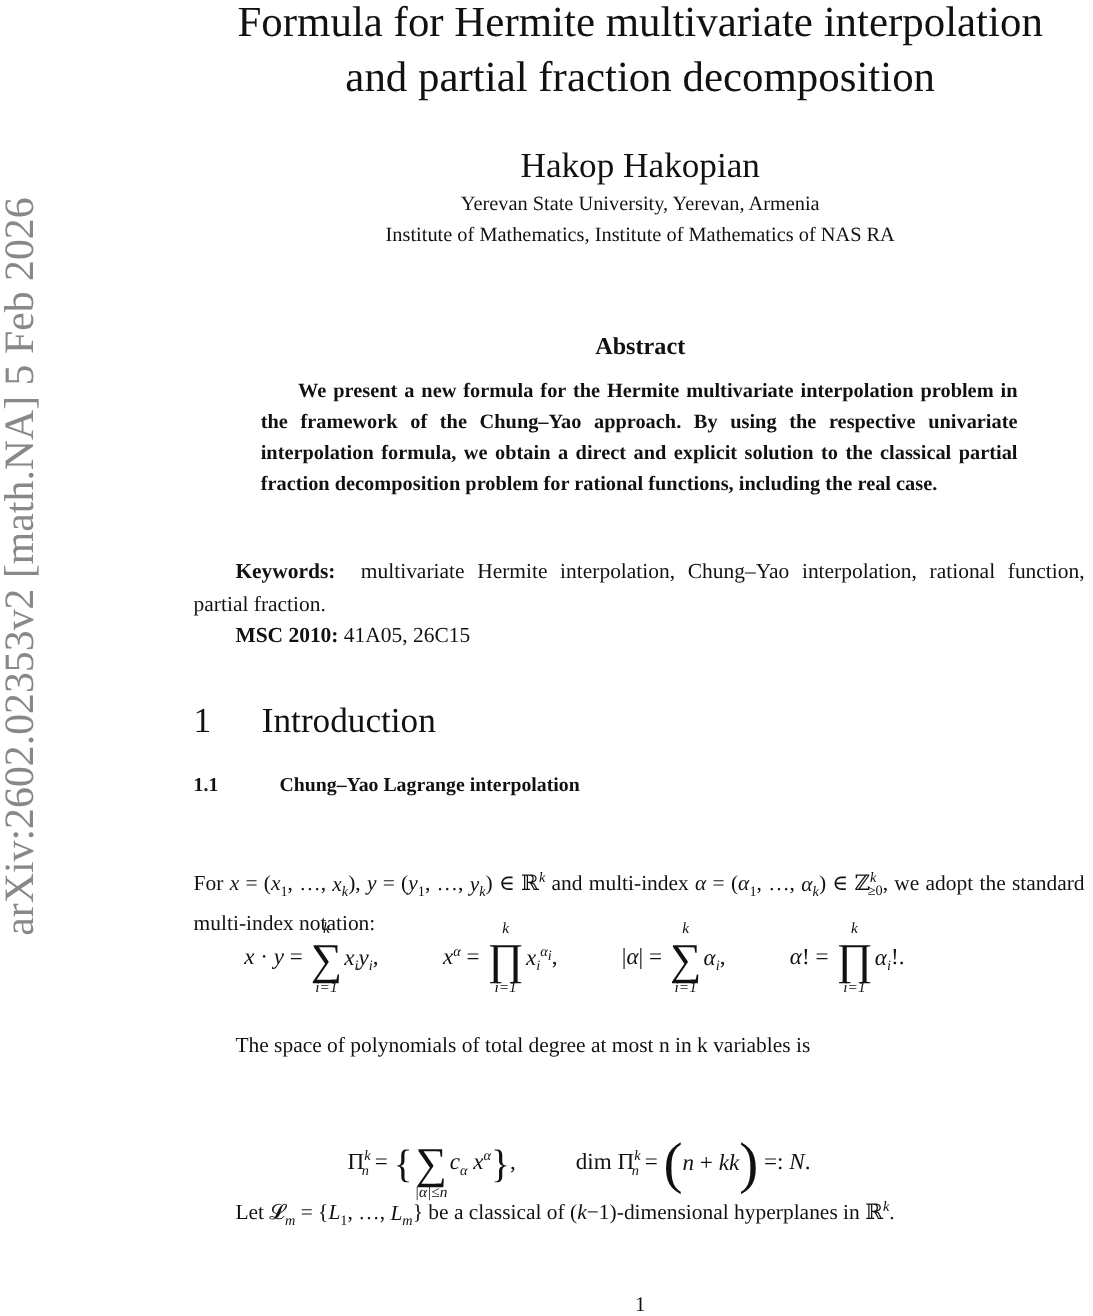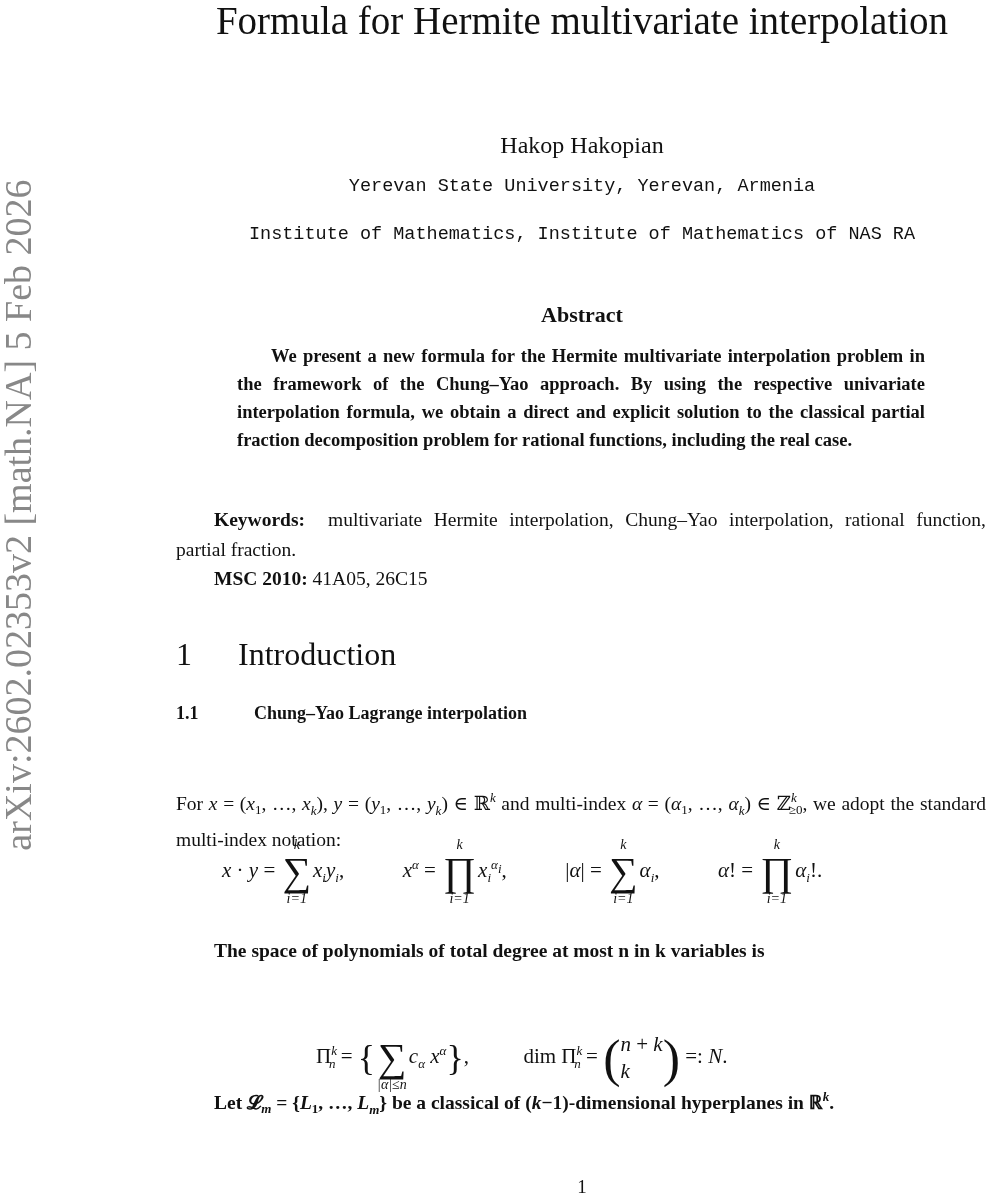--- a/index.html
+++ b/index.html
@@ -3,51 +3,52 @@
 <meta charset="utf-8">
 <style>
   html, body { margin:0; padding:0; background:#ffffff; }
   body { width:994px; height:1196px; position:relative; overflow:hidden;
          font-family:"Liberation Serif","DejaVu Serif",serif; color:#111; }
   .abs { position:absolute; }
   .center { text-align:center; }
   #arxiv-stamp { left:-372px; top:490px; width:780px; height:50px; transform:rotate(-90deg);
                  color:#888; font-size:38px; white-space:nowrap; text-align:center; line-height:50px; }
   #title { left:170px; width:824px; top:-4px; font-size:39px; line-height:50px; }
-  #author { left:170px; width:824px; top:132px; font-size:24px; }
-  .affil { left:170px; width:824px; font-size:18.5px;font-family:Liberation Mono, monospace; }
+  #author { left:170px; width:824px; top:132px; font-size:32px; }
+  .affil { left:170px; width:824px; font-size:18.5px; }
   #abs-head { left:170px; width:824px; top:302px; font-weight:bold; font-size:22px; }
   #abs-body { left:237px; width:688px; top:342px; font-size:18.5px; line-height:28px; text-align:justify; text-indent:34px;font-weight:bold; }
   .para { left:176px; width:810px; font-size:19.5px; line-height:30px; text-align:justify; }
-  .ind { text-indent:38px;font-weight:bold; }
+  .ind { text-indent:38px; }
   b { font-weight:bold;margin-top:28px; }
   #sec1 { left:176px; top:636px; font-size:32px; font-weight:normal; }
   #sec11 { left:176px; top:703px; font-size:18px; font-weight:bold; }
   .num { display:inline-block; width:62px; }
   .num2 { display:inline-block; width:78px; }
   i { font-style:italic; }
   .eq { font-size:21px; white-space:nowrap; }
   .bigop { display:inline-flex; flex-direction:column; align-items:center; vertical-align:middle; line-height:1; margin:0 2px; }
   .bigop .lim { font-size:14px; font-style:italic; }
   .bigop .sym { font-size:40px; line-height:40px; }
   sub, sup { font-size:13px; }
   #page-num { left:170px; width:824px; top:1176px; font-size:19px; }
 </style>
 </head>
 <body>
 
 <div id="arxiv-stamp" class="abs">arXiv:2602.02353v2  [math.NA]  5 Feb 2026</div>
 
 <div id="title" class="abs center">
   <div>Formula for Hermite multivariate interpolation</div>
+  <div>and partial fraction decomposition</div>
 </div>
 
 <div id="author" class="abs center">Hakop Hakopian</div>
 <div class="abs center affil" style="top:176px">Yerevan State University, Yerevan, Armenia</div>
-<div class="abs center affil" style="top:224px">Institute of Mathematics, Institute of Mathematics of NAS RA</div>
+<div class="abs center affil" style="top:204px">Institute of Mathematics, Institute of Mathematics of NAS RA</div>
 
 <div id="abs-head" class="abs center">Abstract</div>
 <div id="abs-body" class="abs">We present a new formula for the Hermite multivariate interpolation problem in the framework of the Chung–Yao approach. By using the respective univariate interpolation formula, we obtain a direct and explicit solution to the classical partial fraction decomposition problem for rational functions, including the real case.</div>
 
 <div class="abs para" style="top:505px">
   <span class="ind" style="display:inline-block;width:38px"></span><b>Keywords:</b>&nbsp;
   <span>multivariate Hermite interpolation, Chung–Yao interpolation, rational function, partial fraction.</span>
 </div>
 <div class="abs para" style="top:564px;left:214px">
   <b>MSC 2010:</b>
@@ -93,21 +94,21 @@
 
 <div class="abs para ind" style="top:936px">The space of polynomials of total degree at most n in k variables is</div>
 
 <div class="abs eq" style="left:316px;top:1024px">
   Π<sup><i>k</i></sup><sub style="margin-left:-8px"><i>n</i></sub> = <span style="font-size:36px;vertical-align:middle">{</span><span class="bigop">
       <span class="lim">&nbsp;</span>
       <span class="sym">∑</span>
       <span class="lim">|α|≤n</span>
     </span><i>c<sub>α</sub></i> <i>x</i><sup><i>α</i></sup><span style="font-size:36px;vertical-align:middle">}</span>,
   <span style="display:inline-block;width:44px"></span>
-  dim Π<sup><i>k</i></sup><sub style="margin-left:-8px"><i>n</i></sub> = <span style="font-size:52px;vertical-align:middle;font-weight:100">(</span><span style="display:inline-flex;flex-direction:column;align-items:flex-start;vertical-align:middle;line-height:1.3">
+  dim Π<sup><i>k</i></sup><sub style="margin-left:-8px"><i>n</i></sub> = <span style="font-size:52px;vertical-align:middle;font-weight:100">(</span><span style="display:inline-flex;align-items:flex-start;vertical-align:middle;line-height:1.3">
       <span><i>n</i> + <i>k</i></span>
       <span><i>k</i></span>
     </span><span style="font-size:52px;vertical-align:middle;font-weight:100">)</span> =: <i>N</i>.
 </div>
 
 <div class="abs para ind" style="top:1082px">
   <span>Let </span>𝓛<sub><i>m</i></sub> = {<i>L</i><sub>1</sub>, …, <i>L<sub>m</sub></i>}<span> be a classical of </span>(<i>k</i>−1)<span>-dimensional hyperplanes in </span>ℝ<sup><i>k</i></sup>.
 </div>
 
 <div id="page-num" class="abs center">1</div>

